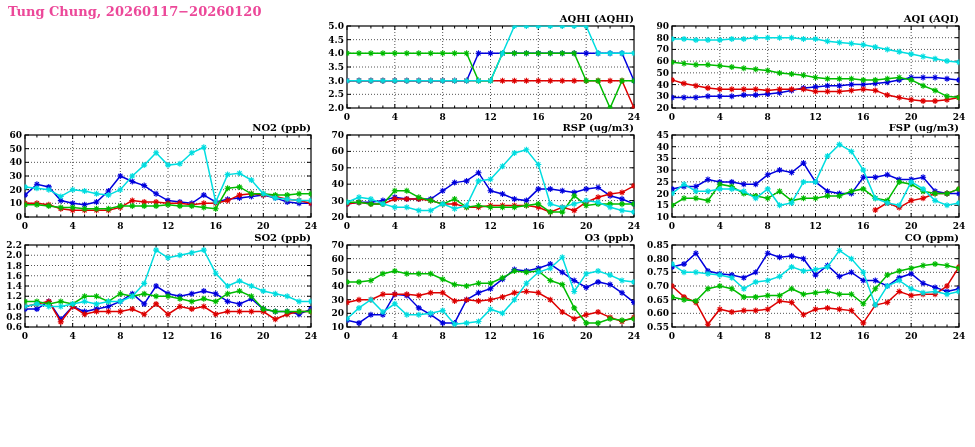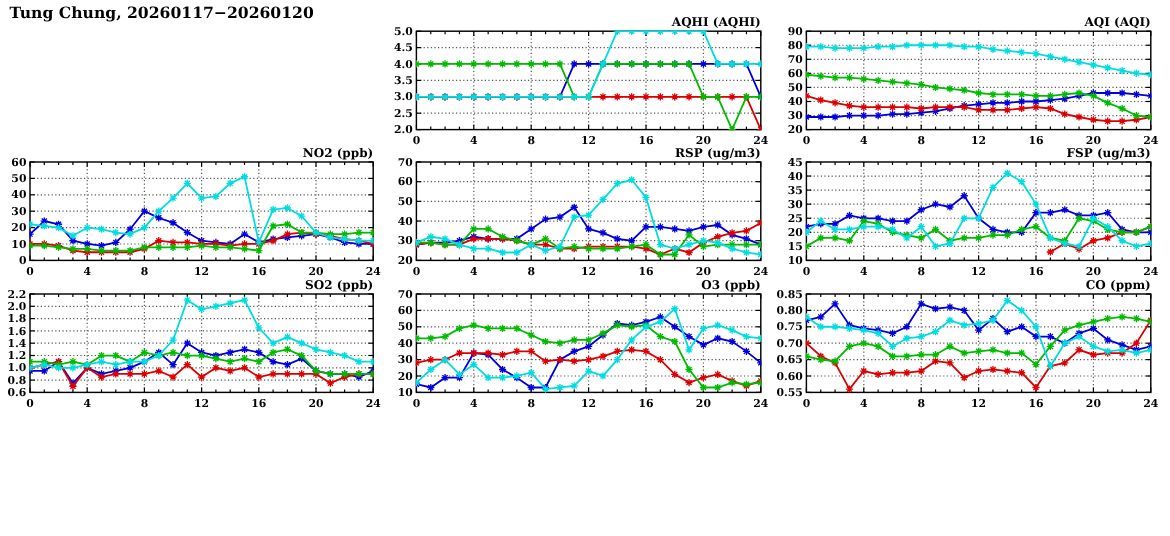--- a/index.html
+++ b/index.html
@@ -1,18 +1,18 @@
 <!DOCTYPE html>
 <html><head>
 <meta charset="utf-8">
 <style>
   html,body{margin:0;padding:0;background:#fff;}
   #canvas{position:relative;width:975px;height:447px;background:#fff;overflow:hidden;
           font-family:"DejaVu Serif",serif;}
-  #page-title{position:absolute;left:8px;top:4px;font:bold 13px "DejaVu Serif",serif;color:#000000;
+  #page-title{position:absolute;left:8px;top:4px;font:bold 13px "DejaVu Serif",serif;color:#ec4899;
               letter-spacing:0px;white-space:nowrap;}
   .chart-host{position:absolute;left:0;top:0;}
   .grid{stroke:#555;stroke-width:1;stroke-dasharray:1 2;}
   .tick{stroke:#000;stroke-width:1;}
   .frame{fill:none;stroke:#000;stroke-width:1.2;}
   .ylab,.xlab{font:bold 9px "DejaVu Serif",serif;fill:#000;}
   .ctitle{font:bold 10px "DejaVu Serif",serif;fill:#000;}
 </style>
 </head>
 <body>

